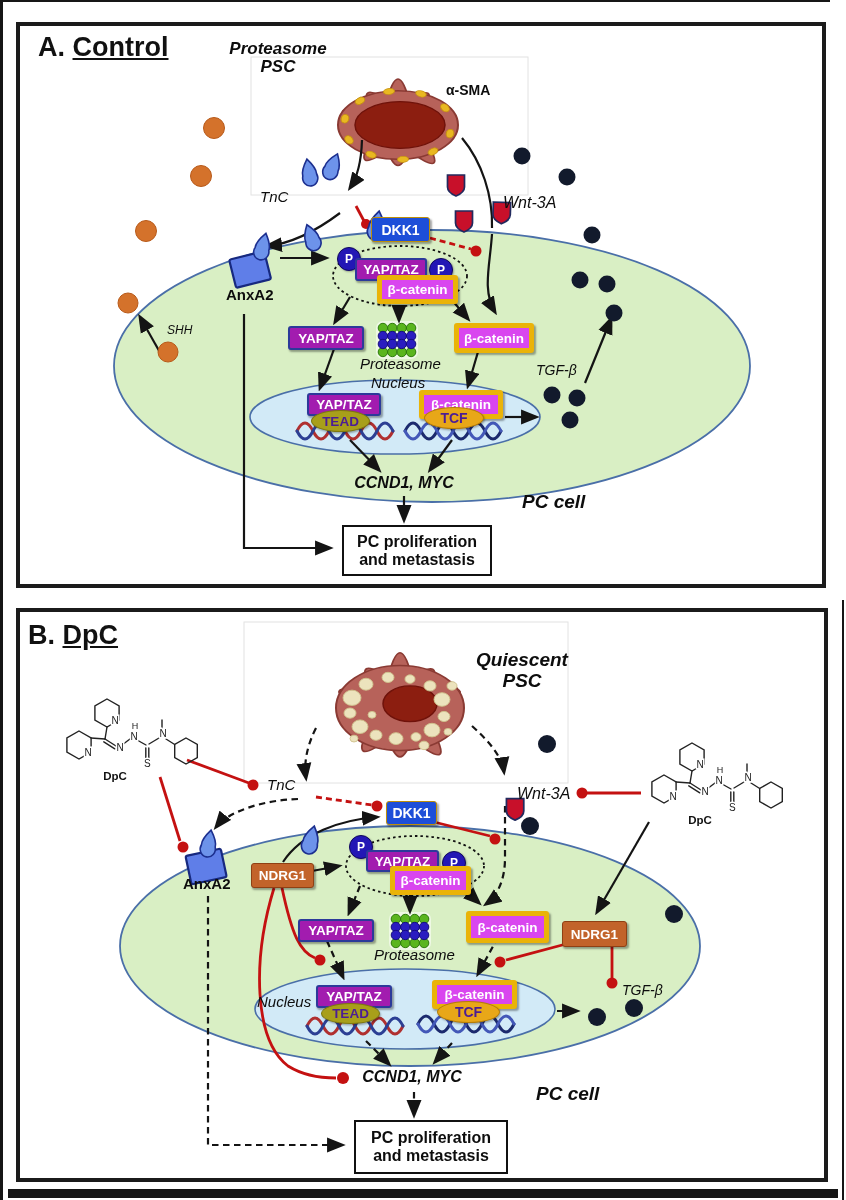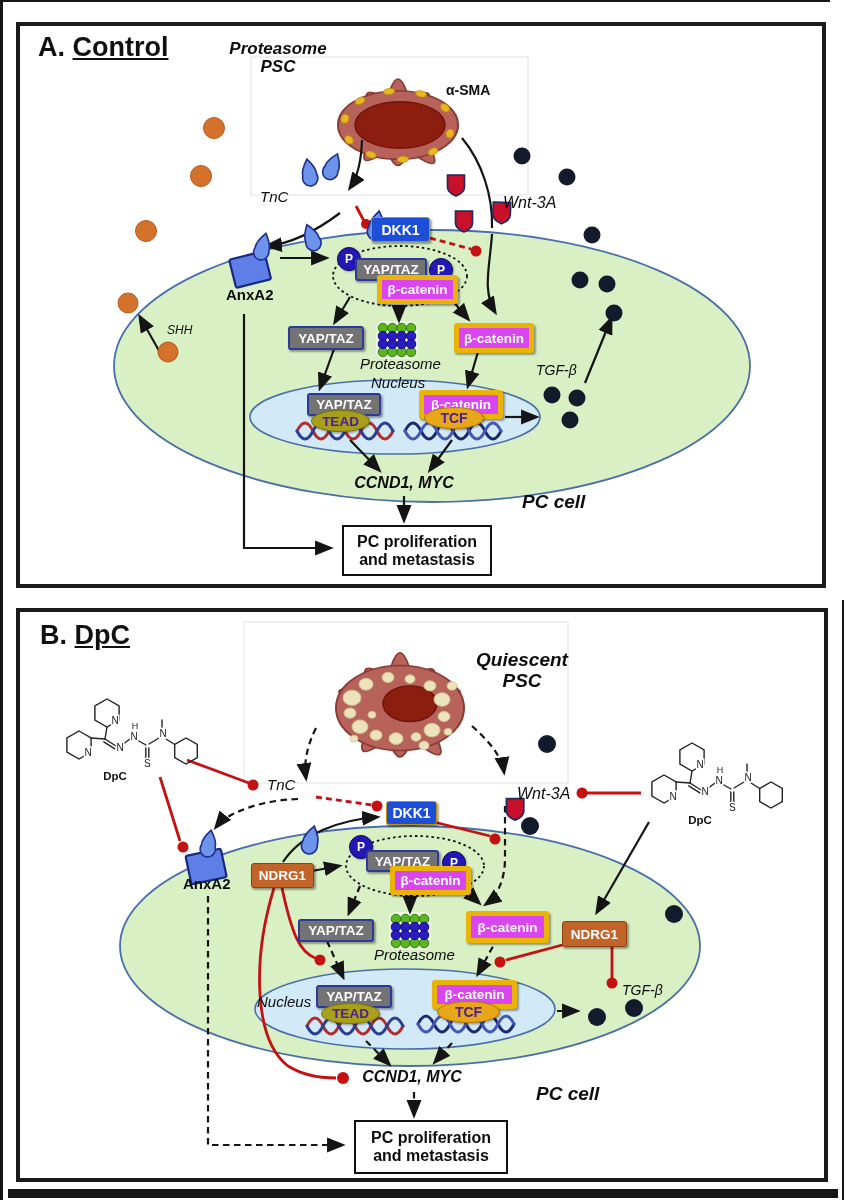--- a/index.html
+++ b/index.html
@@ -7,21 +7,21 @@
         font-family:"Liberation Sans",sans-serif}
   .frame-line{position:absolute;background:#161616}
   .panel{position:absolute;border:4px solid #1b1b1b;background:transparent;box-sizing:border-box}
   svg.art{position:absolute;left:0;top:0}
   .lbl{position:absolute;color:#0d0d0d;white-space:nowrap;line-height:1.08}
   .it{font-style:italic}.bd{font-weight:bold}.cen{text-align:center}
   .ptitle{position:absolute;font-size:27px;font-weight:bold;color:#111}
   .ptitle .u{text-decoration:underline}
   .mbox{position:absolute;display:flex;align-items:center;justify-content:center;
         font-weight:bold;color:#fff;border-radius:3px;box-shadow:1.5px 2px 2px rgba(0,0,0,.35)}
-  .yap{background:#737373;border:2px solid #2c3a9a;font-size:13.5px}
+  .yap{background:#a21caf;border:2px solid #2c3a9a;font-size:13.5px}
   .bcat{background:#d946ef;border:5px solid #eab308;font-size:13.5px}
   .dkk{background:#1d4ed8;border:1.5px solid #bd8f0a;font-size:14px}
   .ndrg{background:#c2632a;border:1.5px solid #8f4014;font-size:13.5px}
   .oval{position:absolute;display:flex;align-items:center;justify-content:center;
         border-radius:50%;color:#4c1d95;font-weight:bold;box-shadow:1px 1.5px 2px rgba(0,0,0,.3)}
   .tead{background:#a89f1a;border:1.5px solid #7e770e;font-size:13.5px}
   .tcf{background:#e8a718;border:1.5px solid #b57d08;font-size:14px}
   .pcirc{position:absolute;width:22px;height:22px;border-radius:50%;background:#2317b5;
          border:1.5px solid #10075e;color:#fff;font-size:12px;font-weight:bold;
          display:flex;align-items:center;justify-content:center;box-shadow:1px 1px 2px rgba(0,0,0,.3)}
@@ -353,21 +353,21 @@
   <div class="mbox bcat" style="left:419px;top:390px;width:74px;height:19px">β-catenin</div>
   <div class="oval tcf" style="left:424px;top:407px;width:58px;height:20px">TCF</div>
   <div class="lbl it" style="left:536px;top:363px;font-size:14px">TGF-β</div>
   <div class="lbl bd it cen" style="left:344px;top:474px;width:120px;font-size:16px">CCND1, MYC</div>
   <div class="outbox" style="left:342px;top:525px;width:146px;height:47px">
     <div>PC proliferation</div>
       <div>and metastasis</div>
   </div>
   <div class="lbl bd it" style="left:522px;top:492px;font-size:19px">PC cell</div>
 
-  <div class="ptitle" style="left:40px;top:620px">
+  <div class="ptitle" style="left:28px;top:620px">
     <span>B.</span>
     <span class="u">DpC</span>
   </div>
   <div class="lbl bd it cen" style="left:458px;top:650px;width:128px;font-size:19px">
     <div>Quiescent</div>
       <div>PSC</div>
   </div>
   <div class="lbl it" style="left:267px;top:777px;font-size:15px">TnC</div>
   <div class="lbl it" style="left:517px;top:785px;font-size:16px">Wnt-3A</div>
   <div class="mbox dkk" style="left:386px;top:801px;width:49px;height:22px">DKK1</div>

